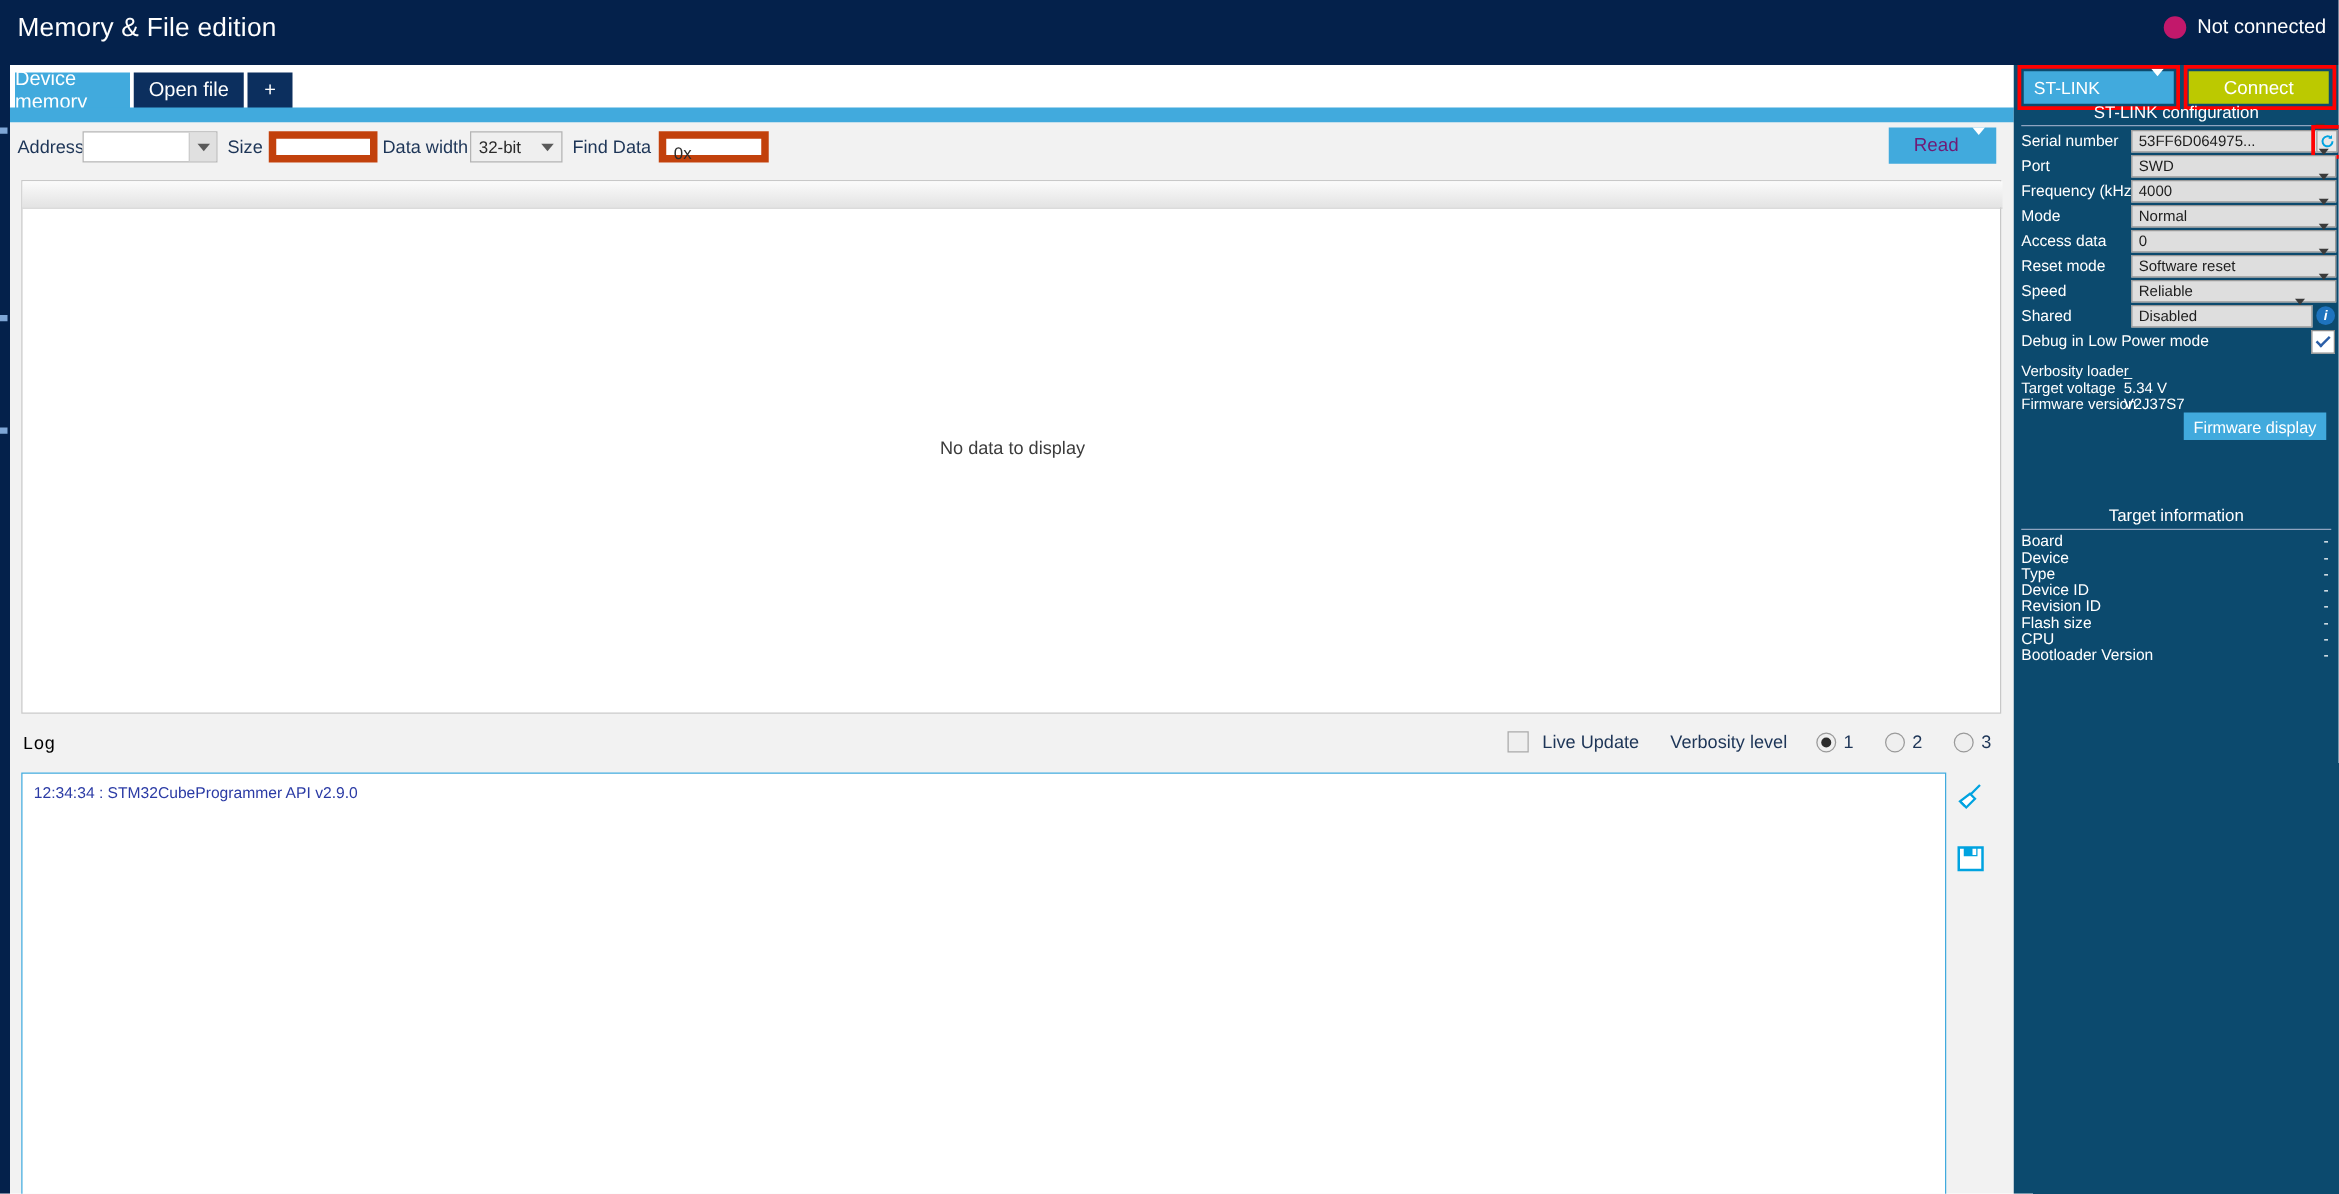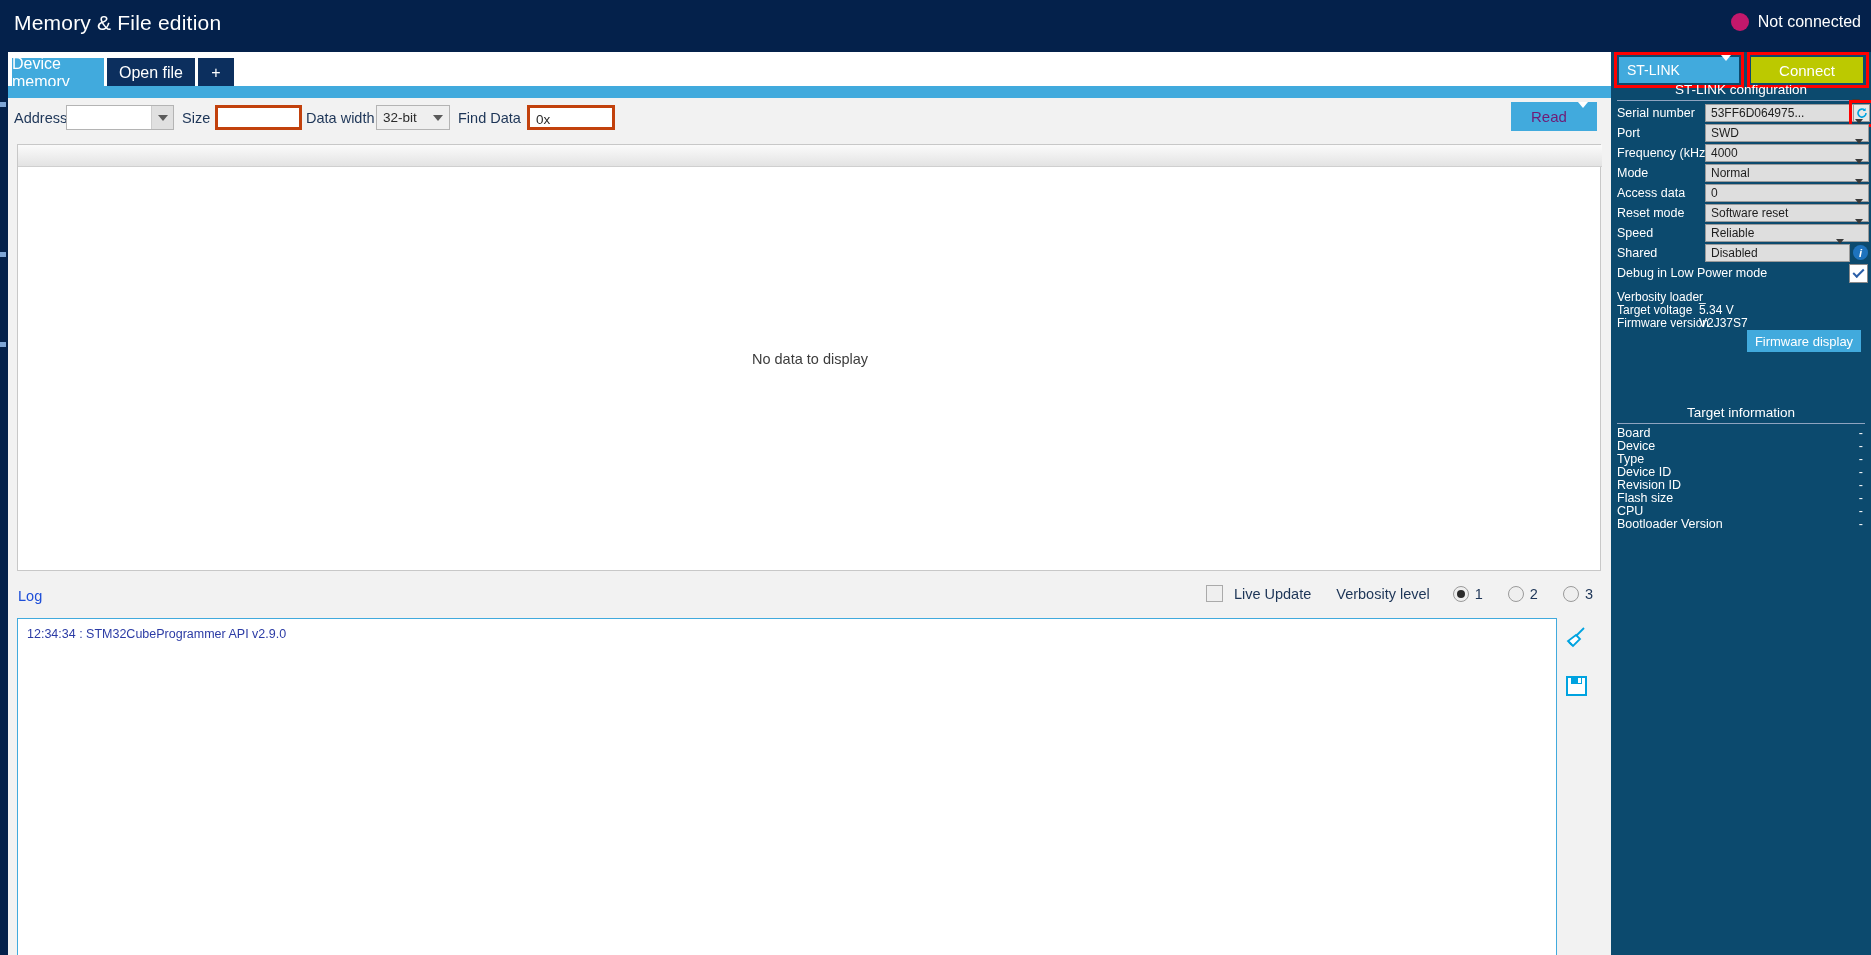--- a/index.html
+++ b/index.html
@@ -62,21 +62,21 @@
   
   .toolbar {
     position: absolute; left: 0; top: 46px; width: 1603px; height: 40px;
     background: #f2f2f2;
   }
   .tb-label {
     position: absolute; font-size: 14.5px; color: #1d3557; top: 12px;
   }
   .tb-input {
     position: absolute; top: 7px; height: 25px;
-    background: #ffffff; border: 3px solid #c2410c;
+    background: #ffffff; border: 6px solid #c2410c;
     font-size: 13.5px; color: #2b2b2b; padding: 0 6px; line-height: 23px;
   }
   .tb-combo {
     position: absolute; top: 7px; height: 25px;
     background: #efefef; border: 1px solid #b4b4b4;
     display: flex; align-items: center;
   }
   .tb-combo .cval { flex: 1; font-size: 13.5px; color: #2b2b2b; padding-left: 6px; }
   .tb-combo.white { background: #ffffff; }
   .combo-arrow {
@@ -112,21 +112,21 @@
     position: absolute; left: 0; top: 0; width: 1584px; height: 427px;
     display: flex; align-items: center; justify-content: center;
     font-size: 14.5px; color: #3c3c3c;
   }
 
   
   .log-bar {
     position: absolute; left: 0; top: 527px; width: 1603px; height: 34px;
     background: #f2f2f2;
   }
-  .log-label { position: absolute; left: 10px; top: 9px; font-size: 14.5px; color: #1d4ed8; }
+  .log-label { position: absolute; left: 10px; top: 9px; font-size: 14.5px; color: #000000; font-family: Liberation Mono, monospace; }
   .log-opts { position: absolute; right: 18px; top: 6px; display: flex; align-items: center; gap: 11px; }
   .chk-box {
     width: 17px; height: 17px; background: #efefef; border: 1px solid #aaaaaa;
     cursor: pointer;
   }
   .opt-text { font-size: 14.5px; color: #1d3557; }
   .radio {
     width: 16px; height: 16px; border-radius: 50%;
     background: #efefef; border: 1px solid #9a9a9a; cursor: pointer;
     display: flex; align-items: center; justify-content: center;

